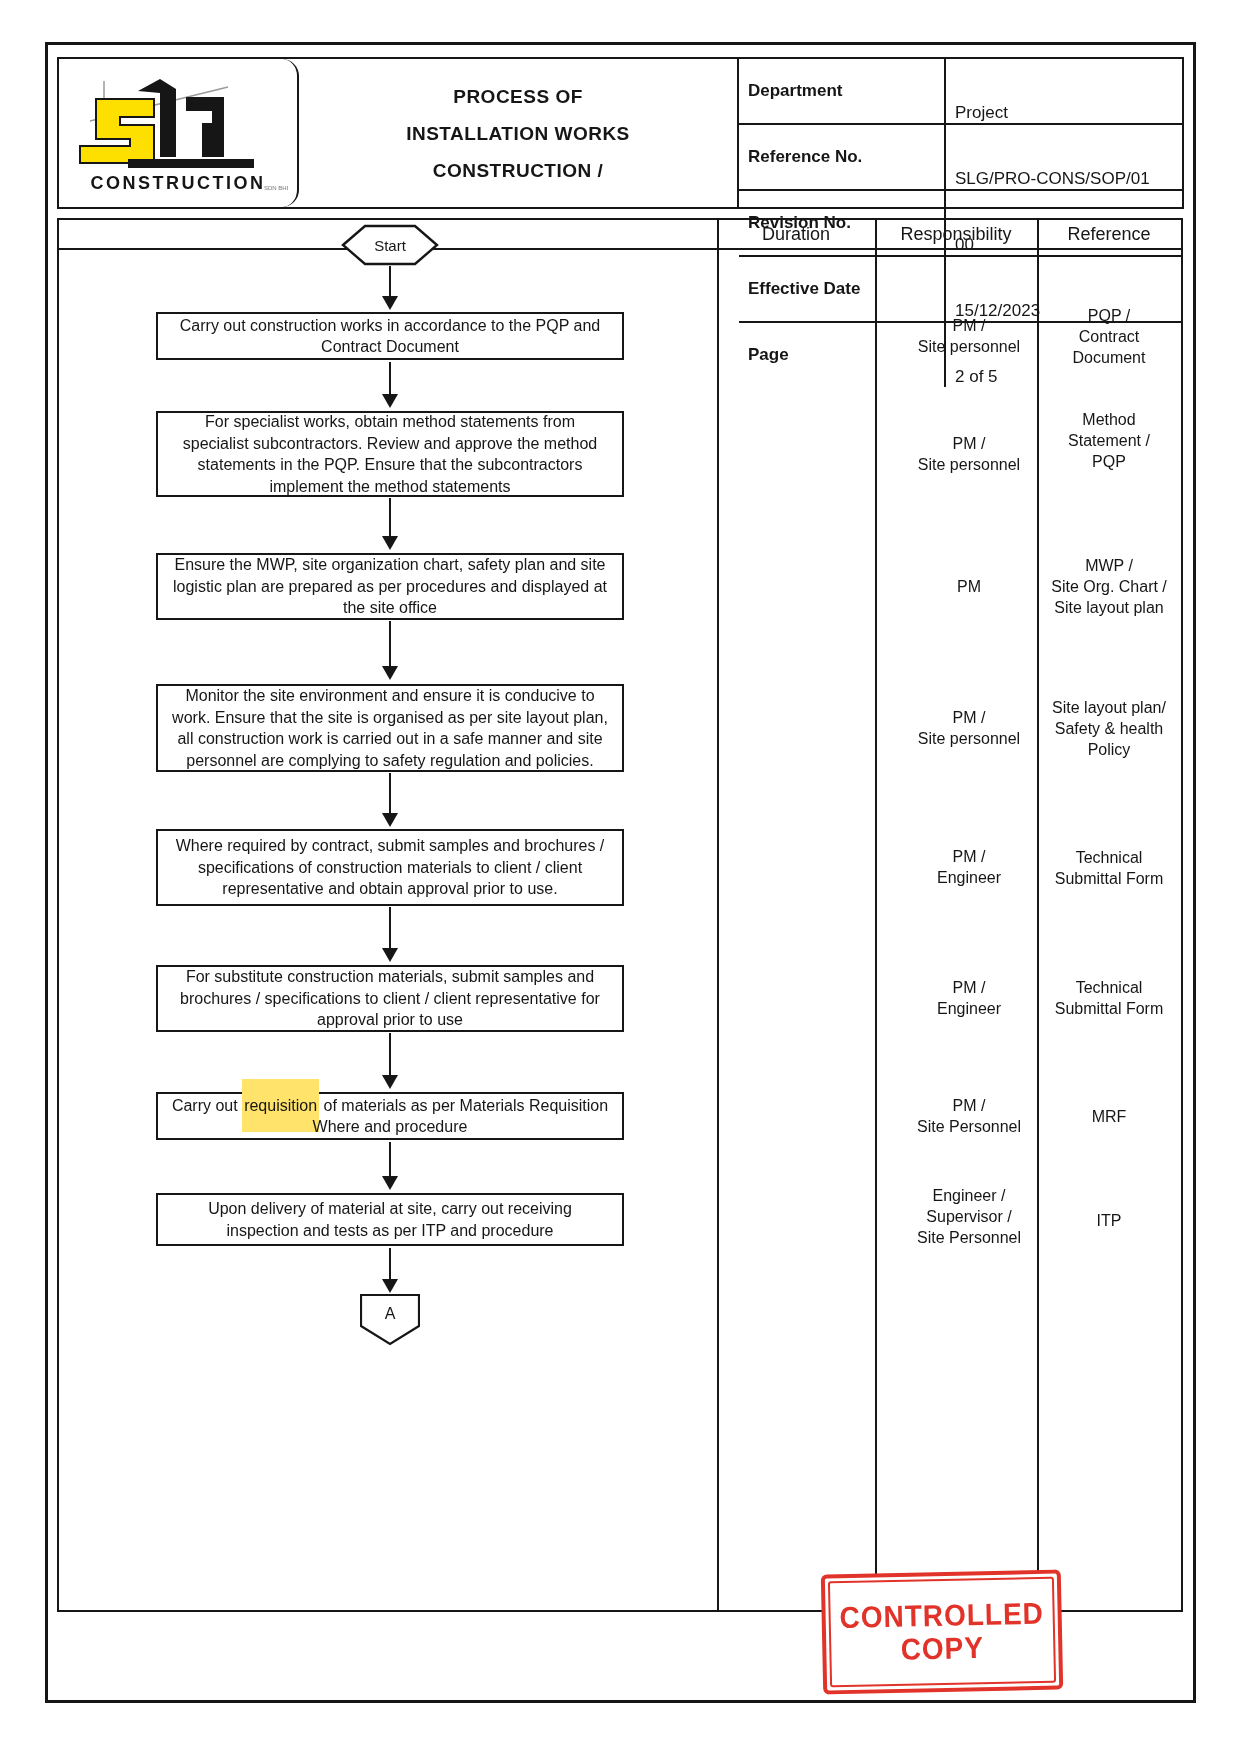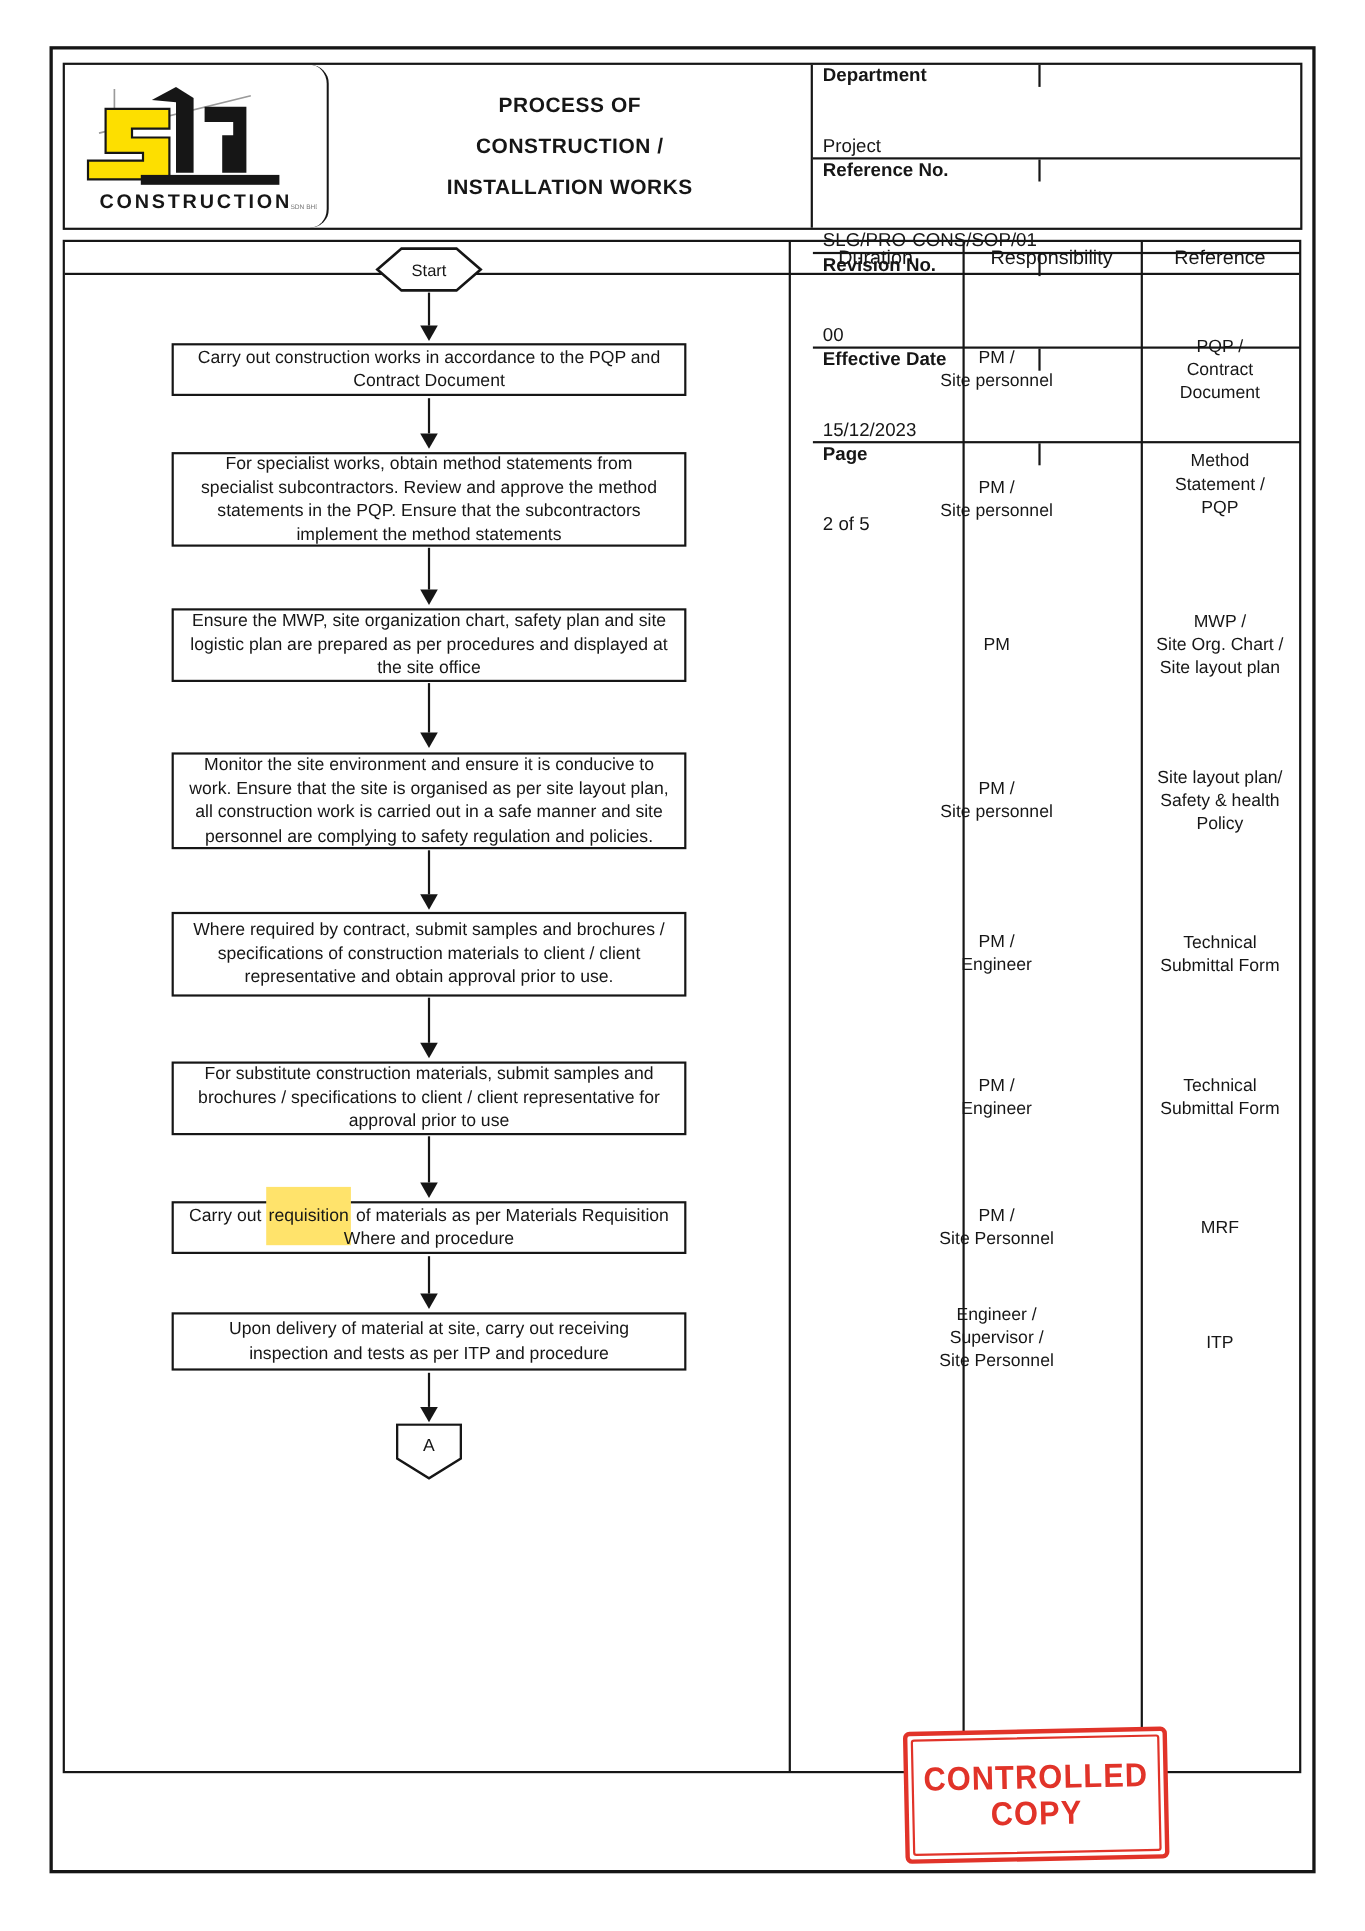--- a/index.html
+++ b/index.html
@@ -10,21 +10,21 @@
   
   .outer-border{left:45px;top:42px;width:1145px;height:1655px;border:3px solid #161616;}
 
   
   .header-box{left:57px;top:57px;width:1123px;height:148px;border:2px solid #161616;display:flex;}
   .logo-cell{width:238px;border-right:2px solid #161616;display:flex;align-items:center;justify-content:center;border-radius:17px;}
   .title-cell{width:438px;border-right:2px solid #161616;display:flex;flex-direction:column;
               align-items:center;justify-content:center;}
   .title-line{font-size:19px;font-weight:bold;line-height:37px;letter-spacing:.5px;}
   .info-table{flex:1;display:grid;grid-template-rows:repeat(5,1fr);}
-  .info-row{display:flex;border-bottom:2px solid #161616;flex-direction:column;}
+  .info-row{display:flex;border-bottom:2px solid #161616;}
   .info-row:last-child{border-bottom:none;}
   .info-label{width:196px;border-right:2px solid #161616;display:flex;align-items:center;
               padding-left:9px;font-weight:bold;font-size:17px;}
   .info-value{flex:1;display:flex;align-items:center;padding-left:9px;font-size:17px;margin-top:44px;}
 
   
   .main-table{left:57px;top:218px;width:1122px;height:1390px;border:2px solid #161616;}
   .col-line{position:absolute;top:0;width:2px;height:100%;background:#161616;}
   .hdr-line{position:absolute;left:0;top:28px;width:100%;height:2px;background:#161616;}
   .col-header{position:absolute;top:0;height:28px;line-height:28px;text-align:center;font-size:18px;}
@@ -32,21 +32,21 @@
   
   .fbox{border:2px solid #161616;background:#fff;display:flex;align-items:center;justify-content:center;
         text-align:center;font-size:16px;line-height:21.5px;padding:0 12px;box-sizing:border-box;
         left:156px;width:468px;}
   .hl{background:#ffe36b;padding:18px 2px;}
   .flow-arrow{width:2.4px;background:#161616;left:389px;}
   .flow-arrow::after{content:"";position:absolute;left:-6.8px;bottom:-14px;width:0;height:0;
         border-left:8px solid transparent;border-right:8px solid transparent;border-top:14px solid #161616;}
   .cell{display:flex;align-items:center;justify-content:center;text-align:center;
         font-size:16px;line-height:21px;}
-  .resp{left:825px;width:162px;}
+  .resp{left:888px;width:162px;}
   .refc{left:1035px;width:148px;}
   .pre{white-space:pre-line;}
 
   
   .stamp{left:822px;top:1572px;width:232px;height:112px;background:#fff;
          border:4px solid #e13329;border-radius:6px;transform:rotate(-1.2deg);
          display:flex;flex-direction:column;align-items:center;justify-content:center;}
   .stamp-inner{position:absolute;left:3px;top:3px;right:3px;bottom:3px;
          border:2px solid #e13329;border-radius:3px;}
   .stamp-line{color:#e13329;font-weight:bold;font-size:28px;line-height:33px;
@@ -78,22 +78,22 @@
 
         <rect x="60" y="92" width="126" height="9" fill="#161616"></rect>
 
         <text x="110" y="122" text-anchor="middle" font-size="18" font-weight="bold" letter-spacing="2.5" fill="#161616" class="logo-brand">CONSTRUCTION</text>
         <text x="196" y="123" font-size="6" fill="#777">SDN BHD</text>
       </svg>
     </div>
 
     <div class="title-cell">
       <div class="title-line">PROCESS OF</div>
+      <div class="title-line">INSTALLATION WORKS</div>
       <div class="title-line">CONSTRUCTION /</div>
-      <div class="title-line">INSTALLATION WORKS</div>
     </div>
 
     <div class="info-table">
       <div class="info-row">
         <div class="info-label">Department</div>
         <div class="info-value">Project</div>
       </div>
       <div class="info-row">
         <div class="info-label">Reference No.</div>
         <div class="info-value">SLG/PRO-CONS/SOP/01</div>

